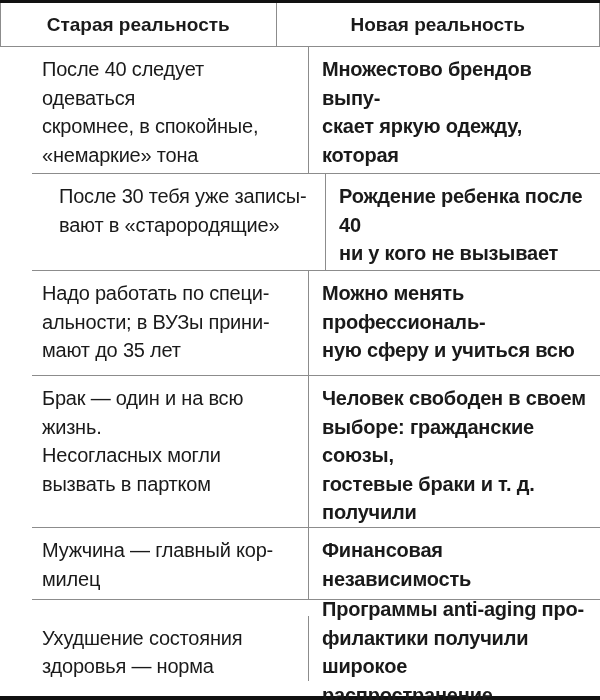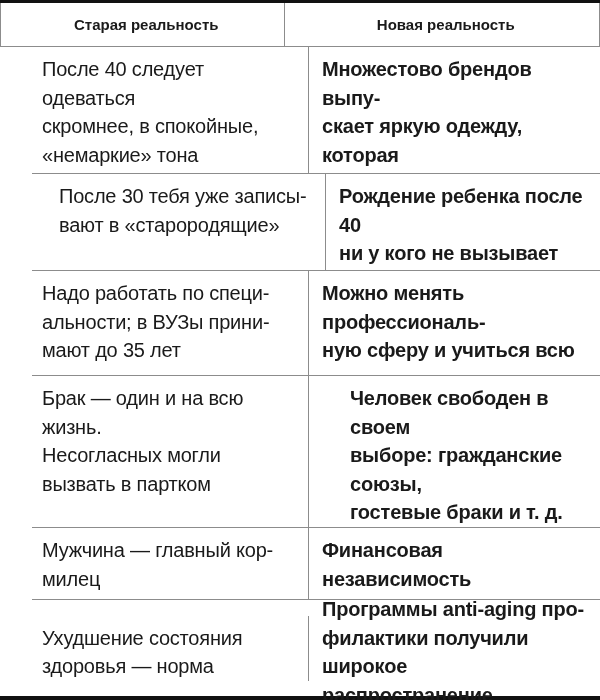--- a/index.html
+++ b/index.html
@@ -27,24 +27,23 @@
     box-sizing: border-box;
     border-left: 1.5px solid #8c8c8c;
     border-right: 1.5px solid #8c8c8c;
     border-bottom: 1.5px solid #8c8c8c;
   }
   .th {
     display: flex;
     align-items: center;
     justify-content: center;
     font-weight: bold;
-    font-size: 15px;
+    font-size: 19px;
     letter-spacing: 0;
     box-sizing: border-box;
-    margin-left: 8px;
   }
   .th.old { width: 275.5px; border-right: 1.5px solid #8c8c8c; }
   .th.new { flex: 1; }
   .trow {
     display: flex;
     box-sizing: border-box;
     border-bottom: 1.5px solid #8c8c8c;
     margin-left: 32px;
   }
   .trow:last-child { border-bottom: none; }
@@ -56,21 +55,21 @@
     padding: 8px 8px 0 10px;
     white-space: pre-line;
     overflow: hidden;
   }
   .td.old { width: 277px; border-right: 1.5px solid #8c8c8c; }
   .td.new { flex: 1; padding-left: 13px; font-weight: bold; }
   
   .r1 { height: 127px; }
   .r2 { height: 97px; padding-left: 17px; }
   .r3 { height: 105px; }
-  .r4 { height: 152px; gap: 28px; }
+  .r4 { height: 152px; }
   .r5 { height: 72px; }
   .r6 { height: 96px; align-items: center; }
 </style>
 </head>
 <body>
 
 <div class="page">
   <div class="comparison-table">
 
     <div class="thead">

